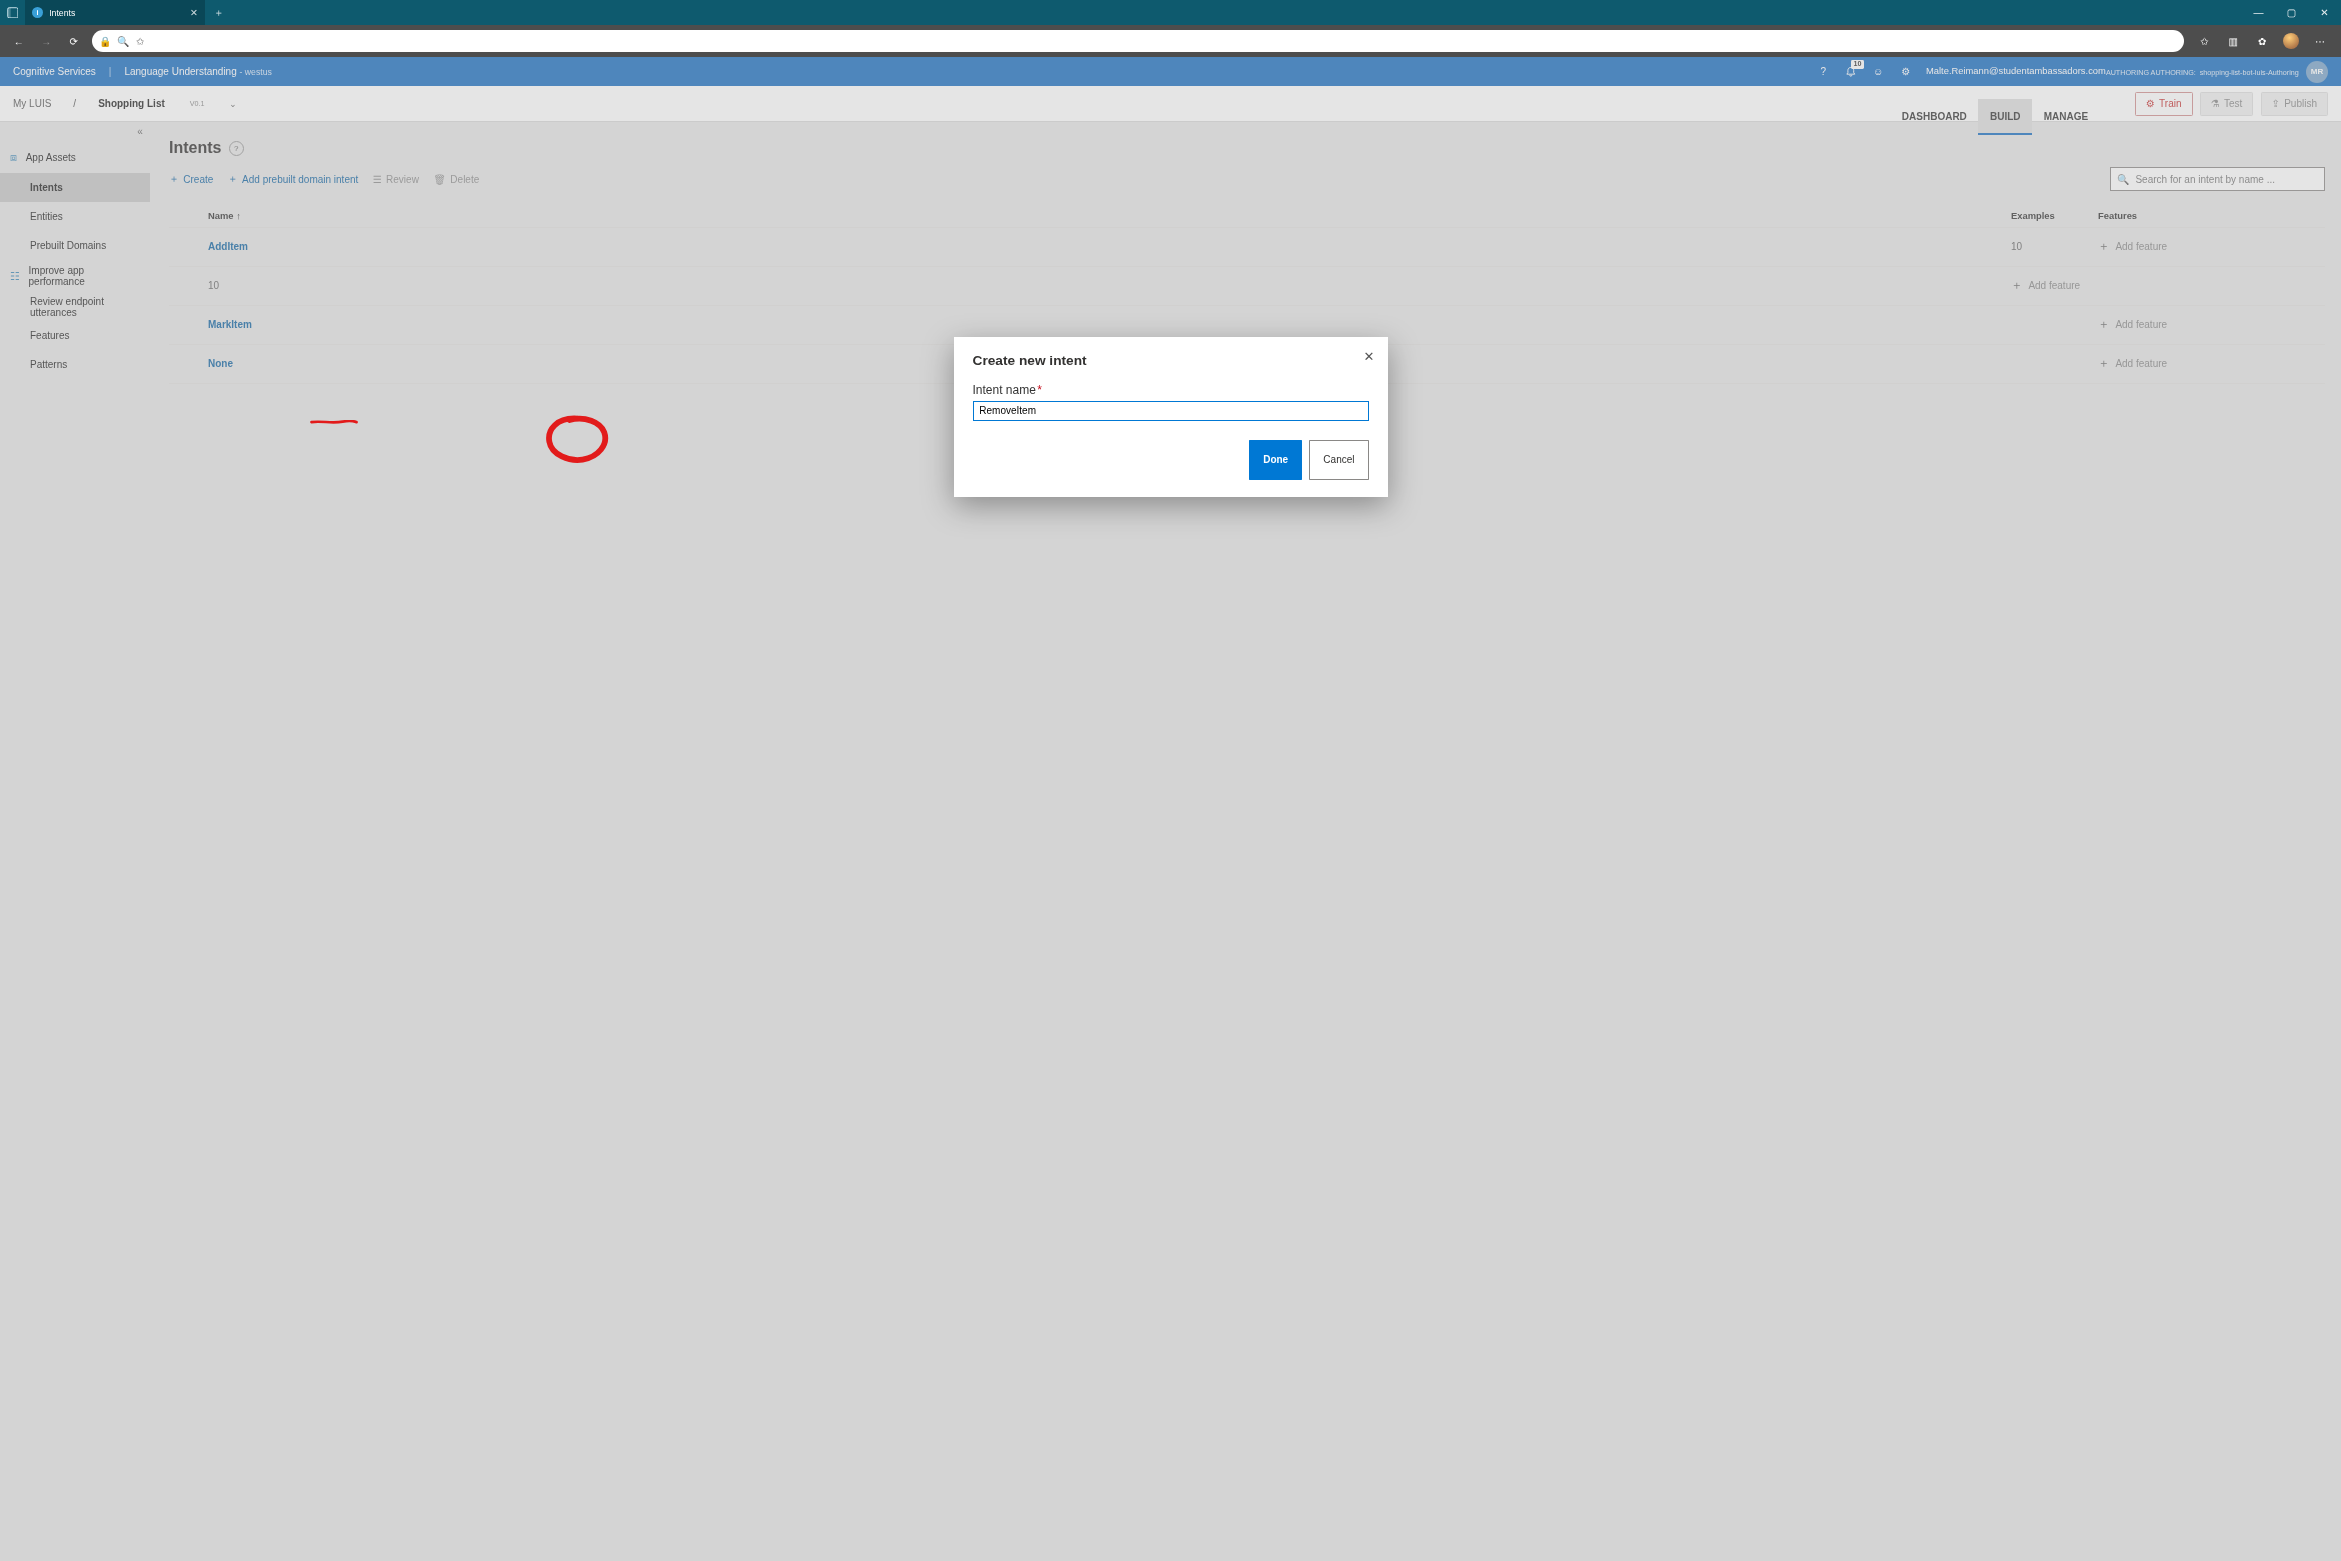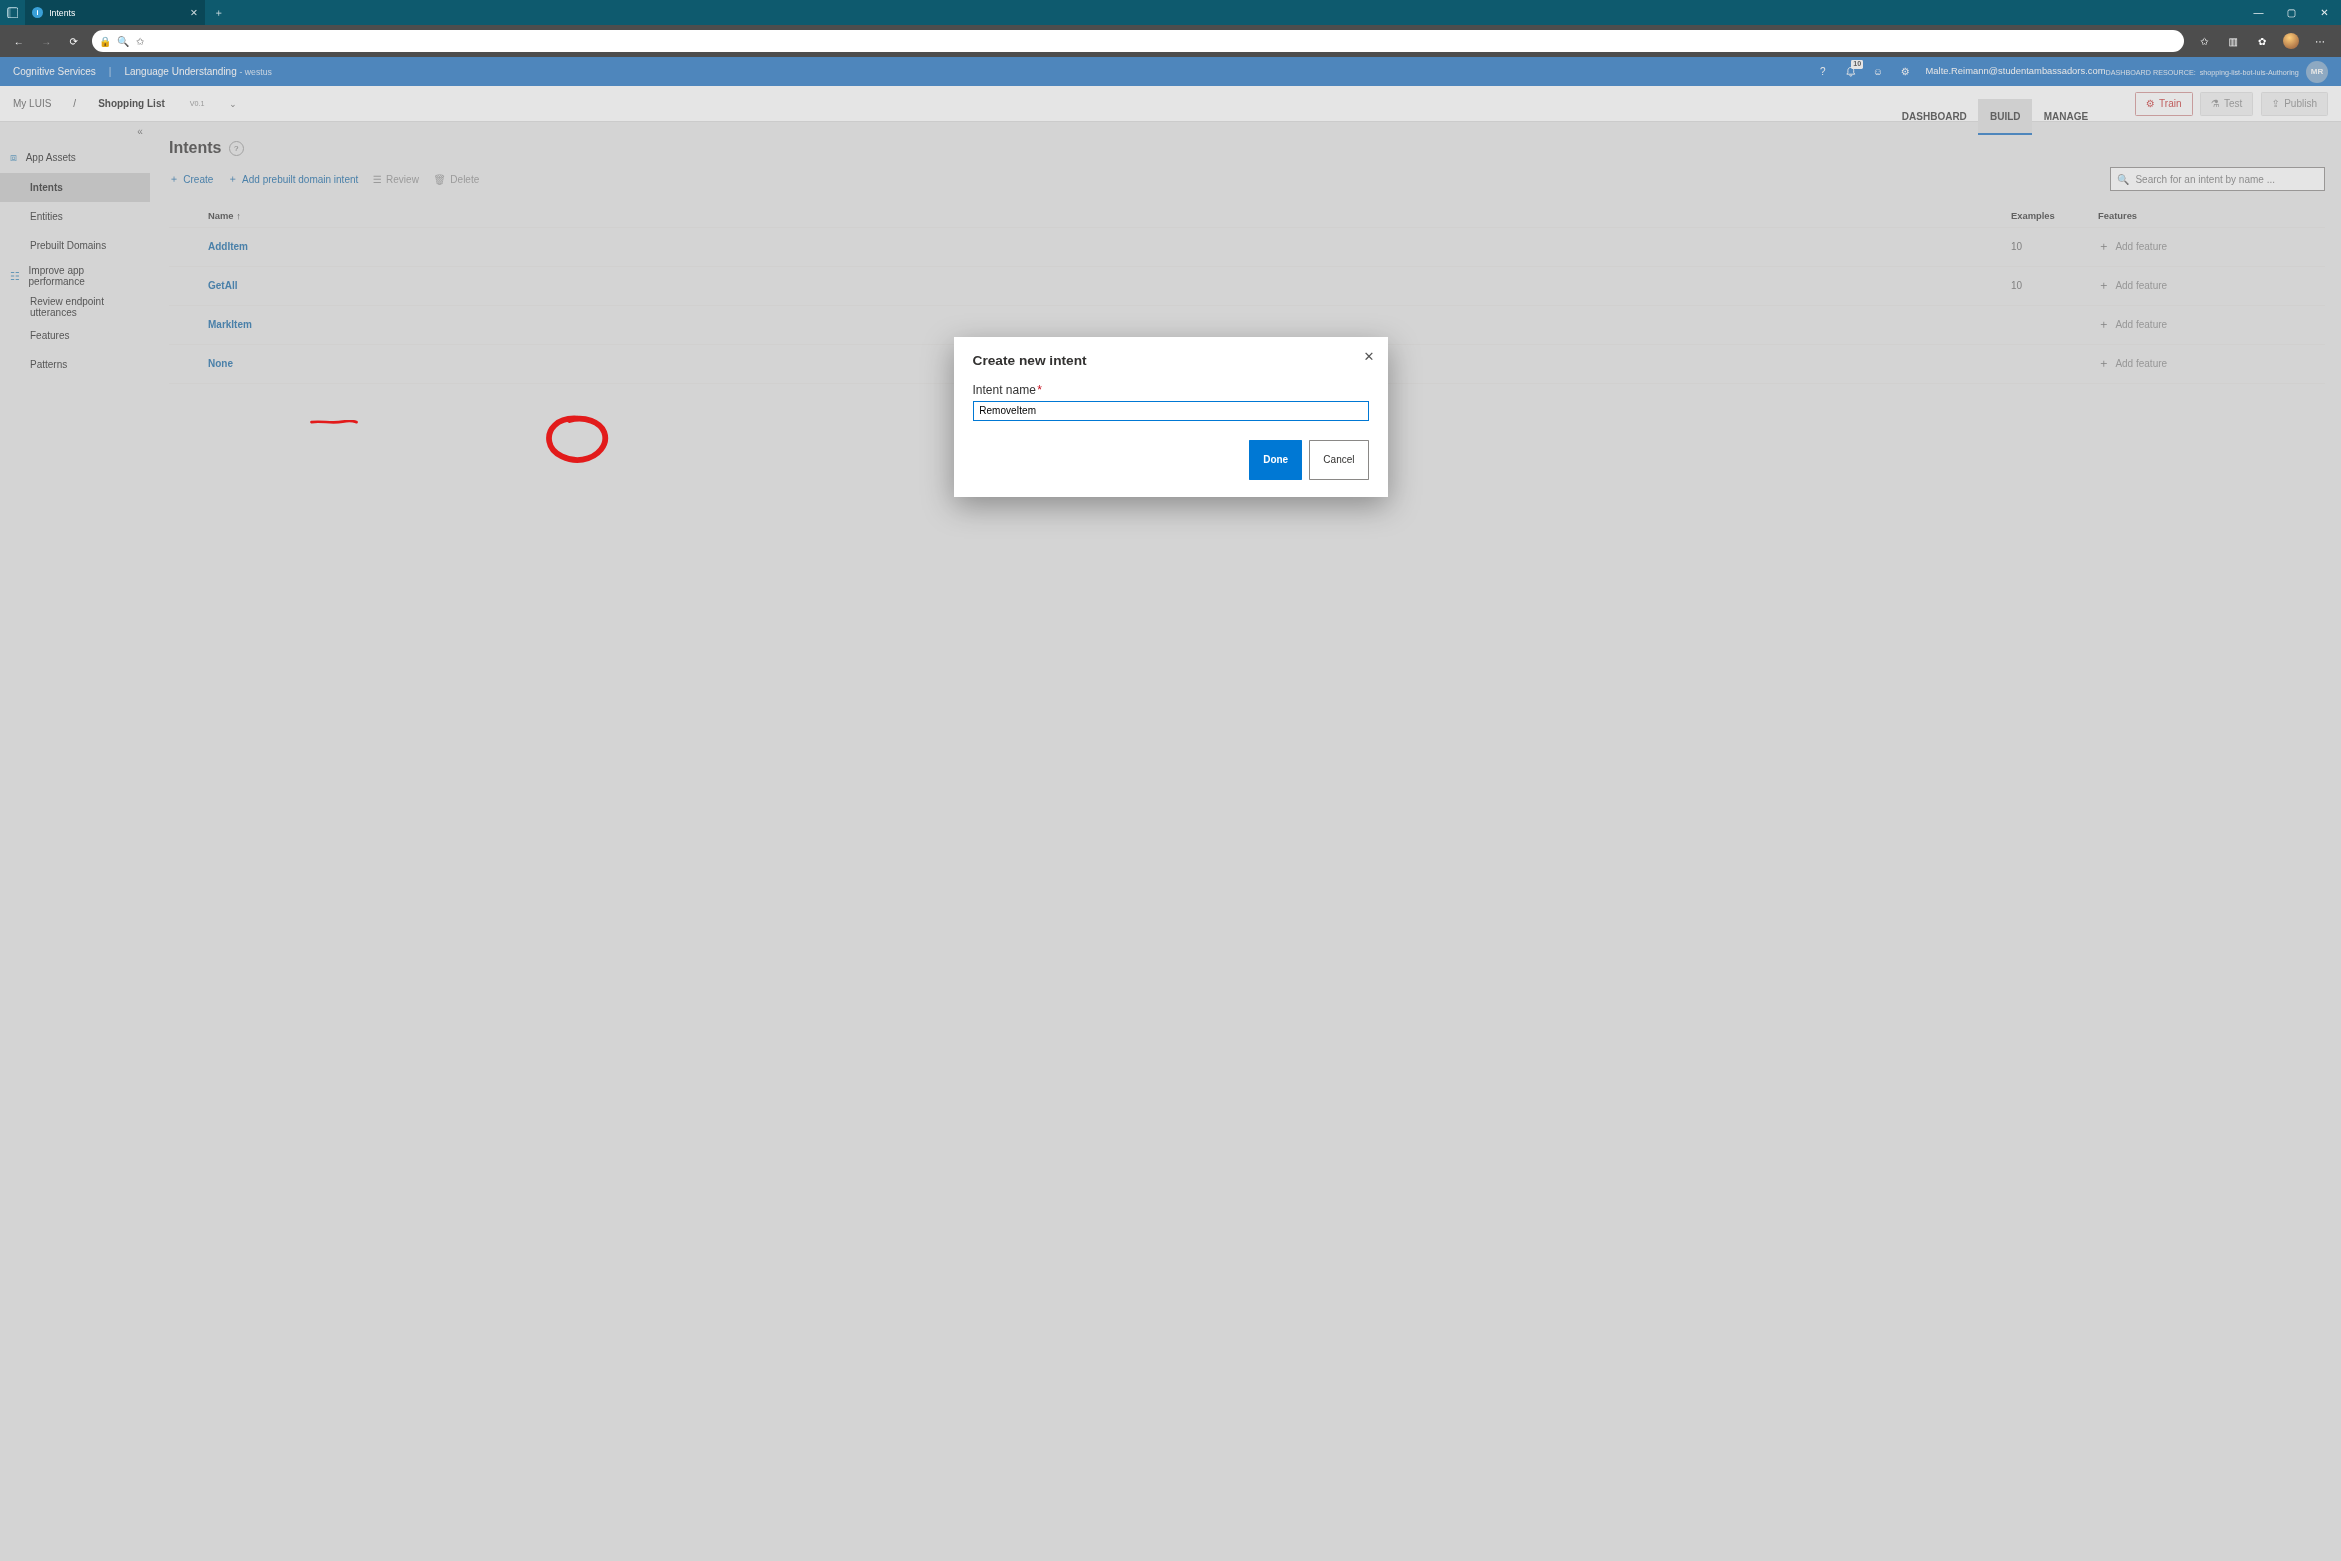--- a/index.html
+++ b/index.html
@@ -272,21 +272,21 @@
               <path d="M6.5 12.5a1.5 1.5 0 0 0 3 0"></path>
             </svg>
           <span class="badge">10</span>
         </span>
         <span class="ic">☺</span>
         <span class="ic">⚙</span>
         <div class="acct">
           <div class="col">
             <span style="font-size:9.4px;">Malte.Reimann@studentambassadors.com</span>
             <span class="small">
-              <span>DASHBOARD RESOURCE:</span>&nbsp;
+              <span>AUTHORING AUTHORING:</span>&nbsp;
               <span>shopping-list-bot-luis-Authoring</span>
             </span>
           </div>
           <div class="av2">MR</div>
         </div>
       </div>
     </div>
 
     <div class="crumb-row">
       <span class="crumb">My LUIS</span>
@@ -372,21 +372,20 @@
           </div>
           <div class="trow">
             <span class="name">AddItem</span>
             <span class="ex">10</span>
             <span class="addfeat">
                 <span class="plus">＋</span>
                 <span>Add feature</span>
               </span>
           </div>
           <div class="trow">
-            <span class="name">GetAll</span>
             <span class="ex">10</span>
             <span class="addfeat">
                 <span class="plus">＋</span>
                 <span>Add feature</span>
               </span>
           </div>
           <div class="trow">
             <span class="name">MarkItem</span>
             <span class="ex"></span>
             <span class="addfeat">

